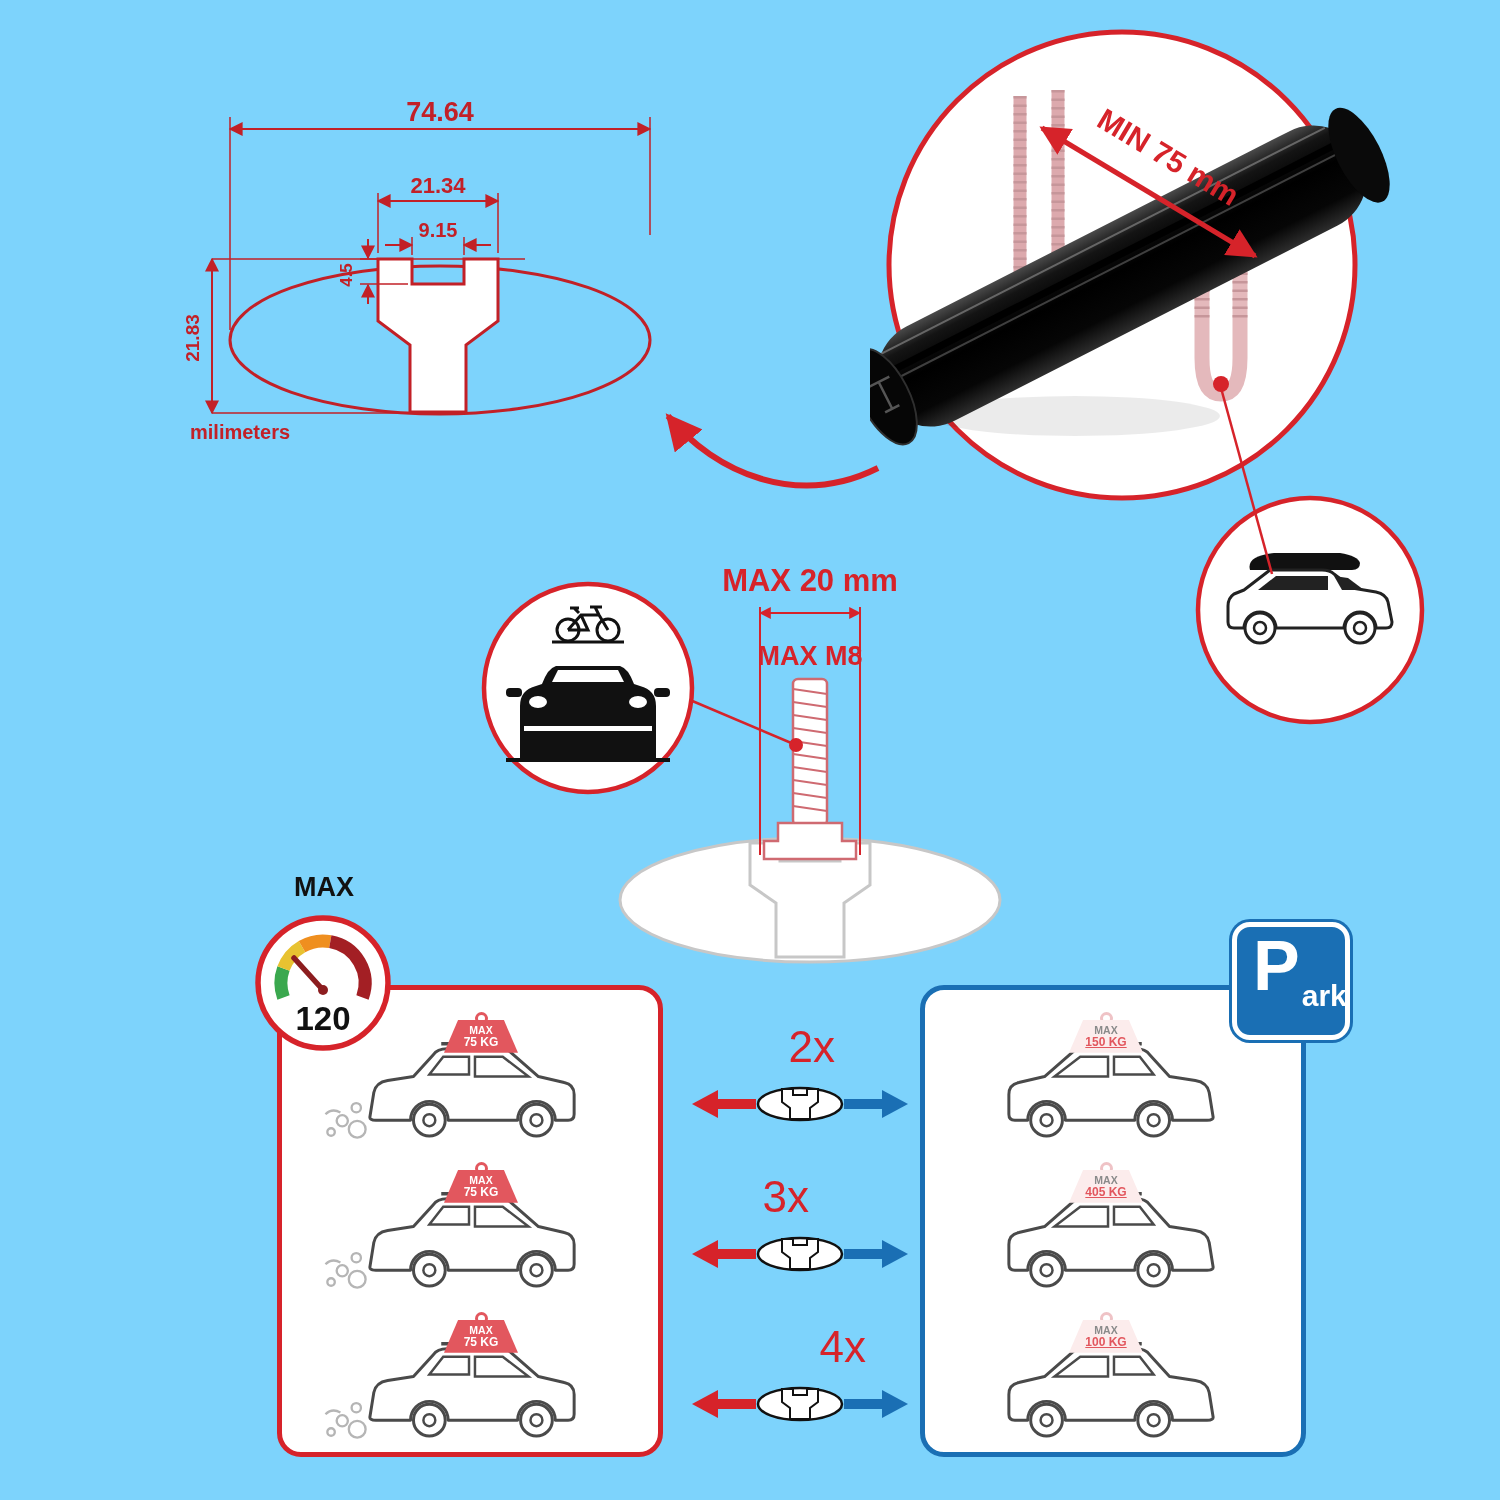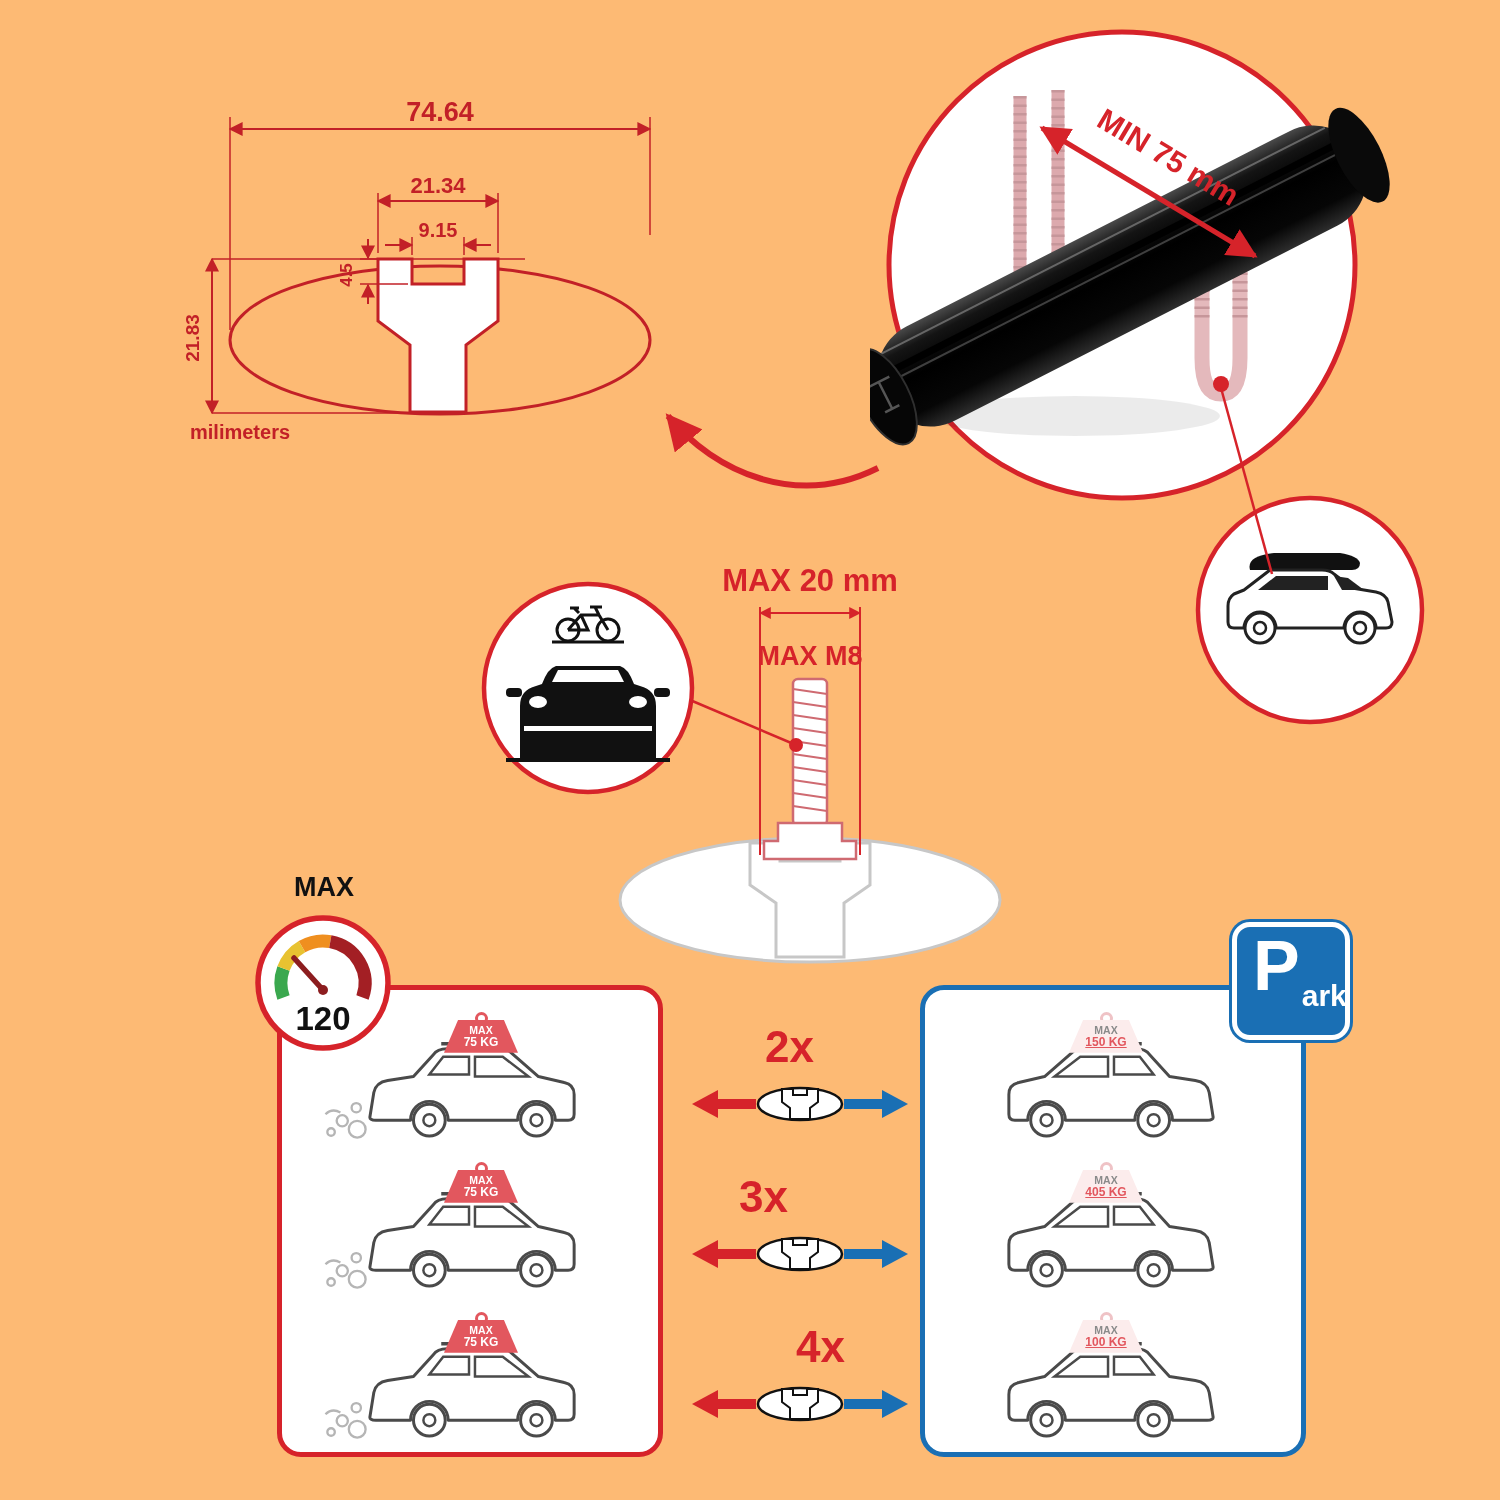--- a/index.html
+++ b/index.html
@@ -1,17 +1,17 @@
 <!DOCTYPE html>
 <html><head>
 <meta charset="utf-8">
 <style>
   * { margin:0; padding:0; box-sizing:border-box; }
   body { background:#fff; font-family:"Liberation Sans", sans-serif; }
-  #stage { position:relative; width:1500px; height:1500px; background:#fdba74; overflow:hidden; }
+  #stage { position:relative; width:1500px; height:1500px; background:#7dd3fc; overflow:hidden; }
   .abs { position:absolute; }
   svg text { font-family:"Liberation Sans", sans-serif; }
 
   .panel { position:absolute; background:#fff; border-radius:24px; }
   .panel.red  { border:5px solid #d6232a; }
   .panel.blue { border:5px solid #1a6fb4; }
 
   .car-slot { position:absolute; width:240px; height:135px; }
   .car-slot svg.car { position:absolute; left:0; bottom:0; width:238px; height:124px; }
 
@@ -20,21 +20,21 @@
   .tag-body { margin-top:-5px; padding:4px 2px 3px; clip-path:polygon(19% 0, 81% 0, 100% 100%, 0 100%); }
   .tag-body .l1 { font-size:10.5px; font-weight:bold; line-height:1.15; }
   .tag-body .l2 { font-size:12px; font-weight:bold; line-height:1.15; }
   .tag-red  .tag-ring { border:3px solid #e2575e; }
   .tag-red  .tag-body { background:#e2575e; color:#fff; }
   .tag-pink .tag-ring { border:3px solid #efc3c6; }
   .tag-pink .tag-body { background:#fcecec; }
   .tag-pink .l1 { color:#8a8a8a; }
   .tag-pink .l2 { color:#e2575e;text-decoration:underline; }
 
-  .count-label { position:absolute; width:70px; text-align:left; font-size:44px; font-weight:bold; color:#d6232a; }
+  .count-label { position:absolute; width:70px; text-align:right; font-size:44px; font-weight:normal; color:#d6232a; }
 
   #park-sign { position:absolute; left:1232px; top:922px; width:118px; height:118px;
     background:#1a6fb4; border:5px solid #fff; box-shadow:0 0 0 3px #1a6fb4; border-radius:18px;
     color:#fff; display:flex; align-items:flex-start; padding:4px 0 0 16px; z-index:4; }
   #park-sign .p  { font-size:70px; font-weight:bold; line-height:1; }
   #park-sign .ark{ font-size:30px; font-weight:bold; margin-top:48px; margin-left:2px; }
 
   #max-heading { position:absolute; left:282px; top:872px; width:84px; text-align:center;
     font-size:27px; font-weight:bold; color:#111; }
   #kmh-label { position:absolute; left:266px; top:1058px; width:116px; text-align:center;

